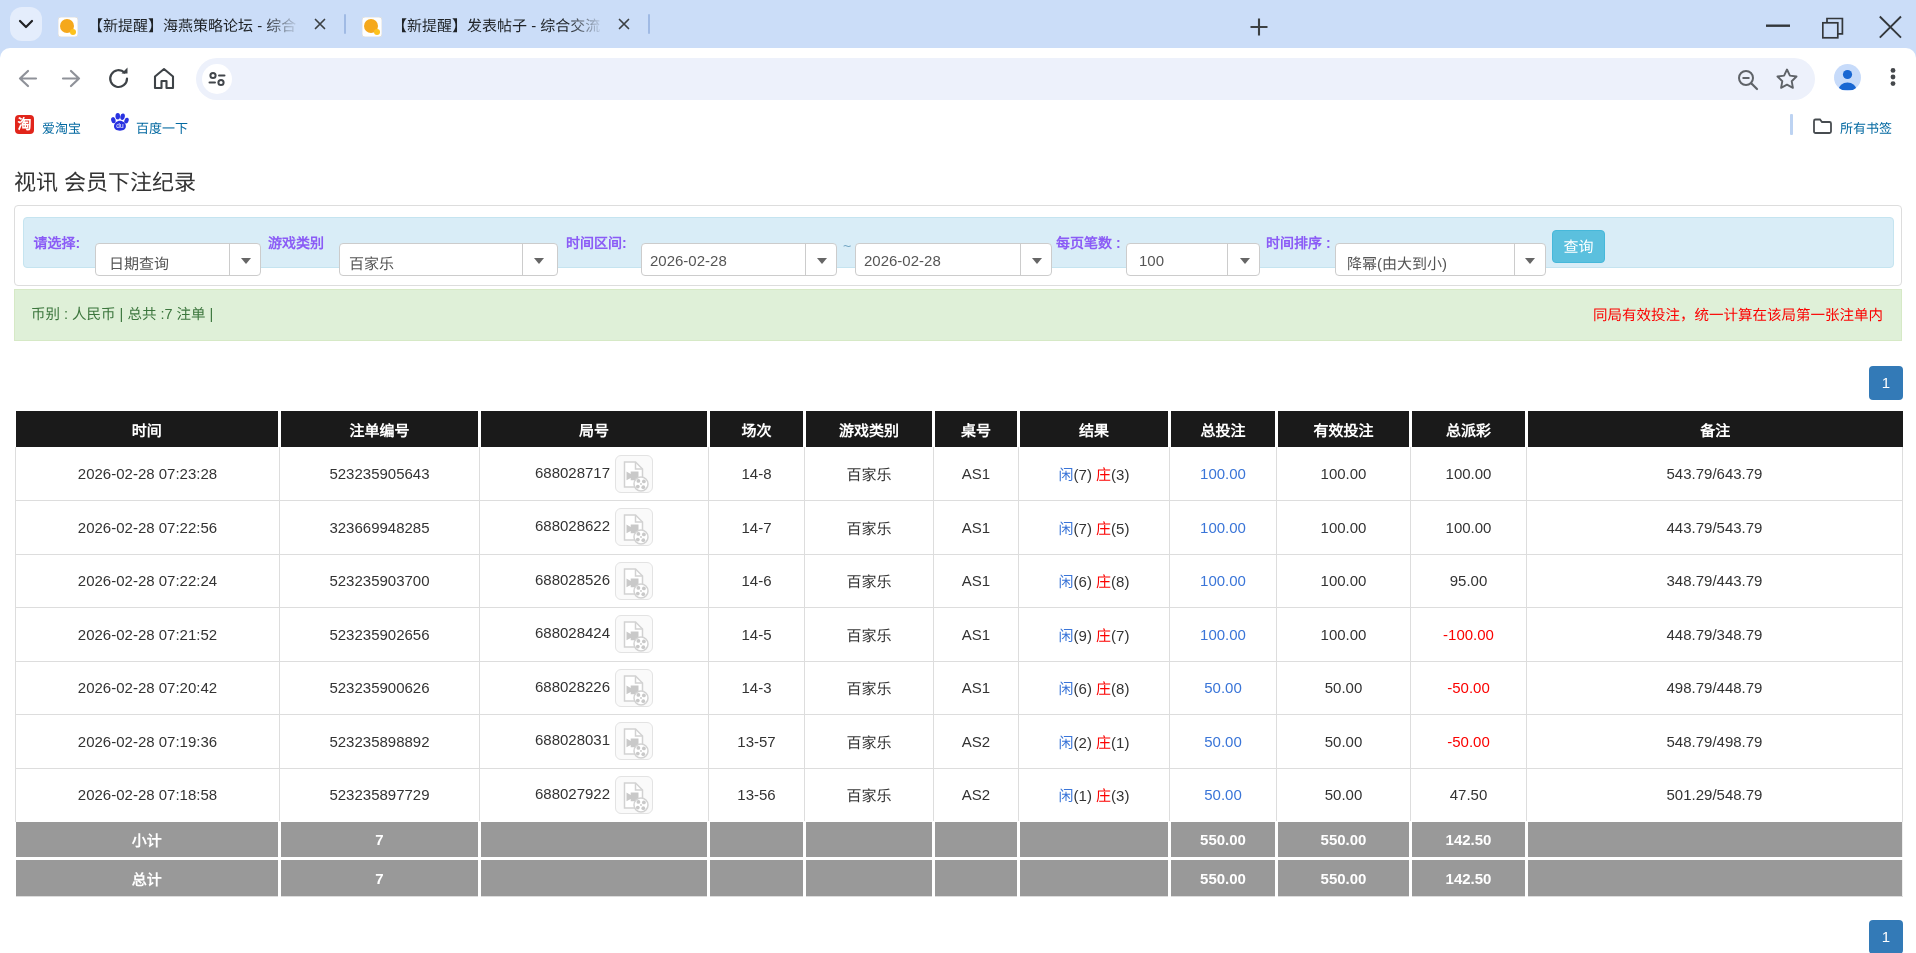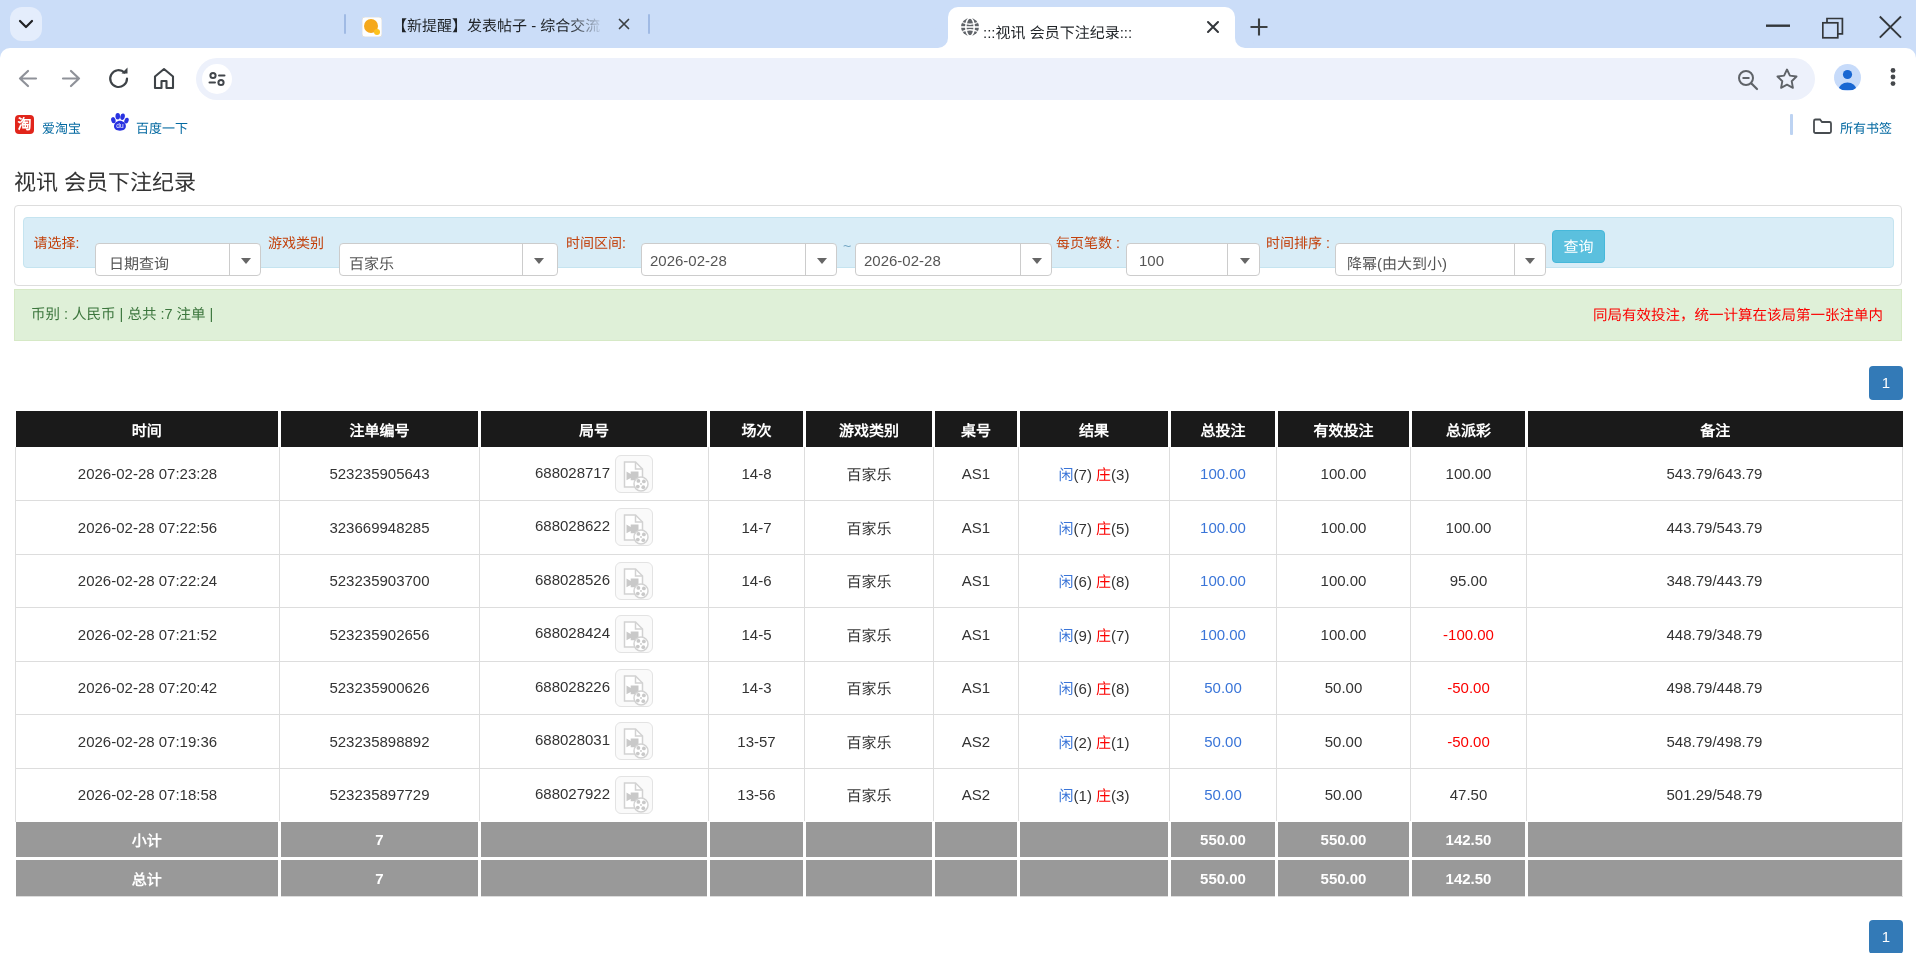--- a/index.html
+++ b/index.html
@@ -31,21 +31,21 @@
 #profile{position:absolute;left:1834px;top:16px;width:27px;height:27px;border-radius:50%;background:#c7dbfa;overflow:hidden}
 
 #bookmarks{position:absolute;left:0;top:105px;width:1916px;height:43px;background:#fff;}
 .bklbl{position:absolute;top:13px;font-size:13px;color:#0369a1}
 .tbicon{position:absolute;left:15px;top:115px;width:19px;height:19px;border-radius:4px;background:#e1251b;color:#fff;font-size:14px;line-height:19px;text-align:center;font-weight:bold}
 
 #page{position:absolute;left:0;top:148px;width:1916px;height:805px;background:#fff}
 h1.pgtitle{position:absolute;left:14px;top:16px;font-size:22px;font-weight:500;color:#333}
 #panel{position:absolute;left:14px;top:57px;width:1888px;height:81px;background:#fff;border:1px solid #ddd;border-radius:4px}
 #fbar{position:absolute;left:8px;top:11px;width:1871px;height:51px;background:#d9edf7;border:1px solid #c5e4f0;border-radius:4px}
-.flbl{position:absolute;top:17px;height:19px;line-height:17px;font-size:14px;font-weight:normal;color:#c2410c;white-space:nowrap}
+.flbl{position:absolute;top:17px;height:19px;line-height:17px;font-size:14px;font-weight:bold;color:#8b5cf6;white-space:nowrap}
 .fbox{position:absolute;top:25px;height:33px;background:#fff;border:1px solid #ccc;border-radius:4px}
 .fbox .txt{position:absolute;left:8px;top:8px;font-size:15px;color:#555;white-space:nowrap}
 .fbox .dvd{position:absolute;top:0;bottom:0;width:1px;background:#ccc}
 .fbox .car{position:absolute;top:14px;width:0;height:0;border-left:5.5px solid transparent;border-right:5.5px solid transparent;border-top:6px solid #666}
 #qbtn{position:absolute;left:1528px;top:12px;width:53px;height:33px;background:#5bc0de;border:1px solid #46b8da;border-radius:4px;color:#fff;font-size:15px;text-align:center;line-height:31px}
 #galert{position:absolute;left:14px;top:141px;width:1888px;height:52px;background:#dff0d8;border:1px solid #d6e9c6;border-radius:0}
 #galert .gl{position:absolute;left:16px;top:12px;font-size:14.5px;color:#3c763d}
 #galert .gr{position:absolute;right:18px;top:13px;font-size:14.5px;color:#fb0200}
 .pagebtn{position:absolute;width:34px;height:34px;background:#337ab7;border-radius:4px;color:#fff;font-size:15px;text-align:center;line-height:34px}
 
@@ -84,60 +84,52 @@
 </g>
     </defs>
   </svg>
 
 <div id="tabstrip">
   <div class="chevbtn">
       <svg width="32" height="34" viewBox="0 0 32 34">
         <path d="M10 14 L16 20 L22 14" stroke="#202124" stroke-width="2.2" fill="none" stroke-linecap="round" stroke-linejoin="round"></path>
       </svg>
     </div>
+  <div class="tab" style="left:48px;width:290px">
+    <div class="fav">
+        <svg width="20" height="20">
+          <rect x="0" y="0" width="20" height="20" rx="3" fill="#fefefe" stroke="#e0e0e0"></rect>
+          <circle cx="9" cy="9" r="7" fill="#f5a81c"></circle>
+          <circle cx="15" cy="15" r="3" fill="#fdc21c"></circle>
+        </svg>
+      </div>
+    <div class="ttl">【新提醒】海燕策略论坛 - 综合</div>
+    <div class="cls">
+        <svg width="20" height="20">
+          <path d="M5.5 5.5 L14.5 14.5 M14.5 5.5 L5.5 14.5" stroke="#3c4043" stroke-width="1.7" stroke-linecap="round"></path>
+        </svg>
+      </div>
+  </div>
   <div class="tabsep" style="left:344px"></div>
   <div class="tab" style="left:352px;width:290px">
     <div class="fav">
         <svg width="20" height="20">
           <rect x="0" y="0" width="20" height="20" rx="3" fill="#fefefe" stroke="#e0e0e0"></rect>
           <circle cx="9" cy="9" r="7" fill="#f5a81c"></circle>
           <circle cx="15" cy="15" r="3" fill="#fdc21c"></circle>
         </svg>
       </div>
     <div class="ttl">【新提醒】发表帖子 - 综合交流</div>
     <div class="cls">
         <svg width="20" height="20">
           <path d="M5.5 5.5 L14.5 14.5 M14.5 5.5 L5.5 14.5" stroke="#3c4043" stroke-width="1.7" stroke-linecap="round"></path>
         </svg>
       </div>
   </div>
   <div class="tabsep" style="left:648px"></div>
-  <div id="activetab">
-    <div class="curve l">
-        <i></i>
-      </div>
-      <div class="curve r">
-        <i></i>
-      </div>
-    <div class="fav" style="position:absolute;left:12px;top:10px">
-        <svg width="20" height="20" viewBox="0 0 20 20">
-          <circle cx="10" cy="10" r="9" fill="#606469"></circle>
-          <ellipse cx="10" cy="10" rx="4.2" ry="9" fill="none" stroke="#fff" stroke-width="1.6"></ellipse>
-          <path d="M1 10 H19" stroke="#fff" stroke-width="1.6"></path>
-          <path d="M2.3 5.5 Q10 9 17.7 5.5" stroke="#fff" stroke-width="1.3" fill="none"></path>
-          <path d="M2.3 14.5 Q10 11 17.7 14.5" stroke="#fff" stroke-width="1.3" fill="none"></path>
-        </svg>
-      </div>
-    <div style="position:absolute;left:35px;top:14px;font-size:15px;color:#1f2327;white-space:nowrap">:::视讯 会员下注纪录:::</div>
-    <div style="position:absolute;right:12px;top:10px;width:20px;height:20px">
-        <svg width="20" height="20">
-          <path d="M5 5 L15 15 M15 5 L5 15" stroke="#33373b" stroke-width="2" stroke-linecap="round"></path>
-        </svg>
-      </div>
-  </div>
   <div style="position:absolute;left:1250px;top:18px">
       <svg width="18" height="18">
         <path d="M9 0.5 V17.5 M0.5 9 H17.5" stroke="#3c4043" stroke-width="2.1"></path>
       </svg>
     </div>
   <div class="winbtn" style="left:1766px">
       <svg width="25" height="48">
         <rect x="0" y="24.5" width="24" height="2.4" fill="#33373b"></rect>
       </svg>
     </div>

